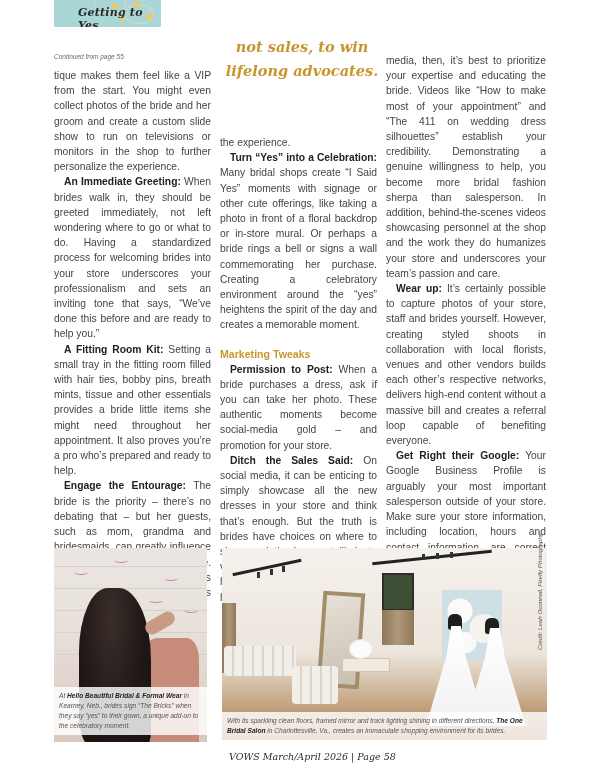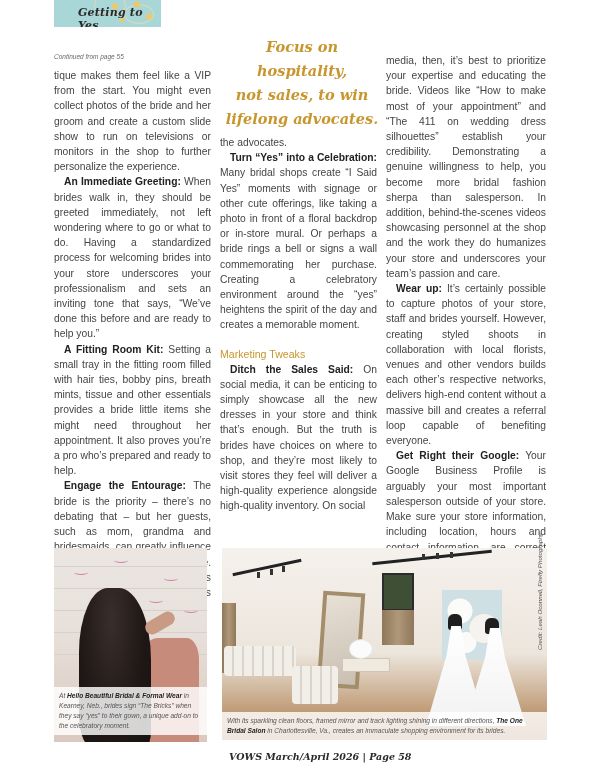--- a/index.html
+++ b/index.html
@@ -17,21 +17,21 @@
 
   .pullquote { position: absolute; left: 222px; top: 35px; width: 160px; text-align: center;
                font-family: "DejaVu Serif", serif; font-style: italic; font-weight: bold;
                font-size: 14.5px; line-height: 24px; color: #c8962e; }
 
   .col { position: absolute; font-size: 10.3px; line-height: 15.2px; color: #444; text-align: justify;
          hyphens: manual; }
   .col p { margin: 0; }
   .col p.indent { text-indent: 10px; }
   .col .lead { font-weight: bold; color: #222; }
-  .col h3 { margin: 14px 0 0 0; font-size: 10.6px; line-height: 15px; color: #c8962e; font-weight: normal; }
+  .col h3 { margin: 14px 0 0 0; font-size: 10.6px; line-height: 15px; color: #c8962e; font-weight: bold; }
 
   .col1 { left: 54px; top: 68px; width: 157px; }
   .col2 { left: 220px; top: 135px; width: 157px; }
   .col3 { left: 386px; top: 53px; width: 160px; }
 
   .photo { position: absolute; overflow: hidden; }
   .photo1 { left: 54px; top: 548px; width: 153px; height: 194px;
             background: linear-gradient(180deg, #ebe6e2 0%, #e8e1db 40%, #d9c9bf 100%); }
   .photo1 .brick { position: absolute; height: 1px; background: #d8d0ca; left: 0; right: 0; }
   .photo1 .hair { position: absolute; left: 25px; top: 40px; width: 72px; height: 160px;
@@ -62,54 +62,54 @@
   .caption { position: absolute; background: rgba(255,255,255,0.82); font-style: italic; font-size: 6.6px;
              line-height: 10px; color: #555; padding: 4px 5px; }
   .caption b { color: #222; }
   .caption1 { left: 54px; top: 687px; width: 143px; height: 40px; }
   .caption2 { left: 222px; top: 712px; width: 315px; height: 20px; }
 
   .credit { position: absolute; left: 536px; top: 650px; transform-origin: left top; transform: rotate(-90deg);
             font-size: 6.2px; font-style: italic; color: #555; white-space: nowrap; }
 
   .footer { position: absolute; left: 229px; top: 751px; font-family: "DejaVu Serif", serif; font-style: italic;
-            font-weight: bold; font-size: 9.5px; color: #2a2a2a; }
+            font-weight: normal; font-size: 9.5px; color: #2a2a2a; }
 </style>
 </head>
 <body>
 
 <div class="banner">
   <div class="swirl" style="left:40px;top:-6px;width:30px;height:20px;"></div>
   <div class="swirl" style="left:70px;top:4px;width:28px;height:18px;"></div>
   <div class="confetti" style="left:58px;top:4px;"></div>
   <div class="confetti" style="left:80px;top:2px;"></div>
   <div class="confetti" style="left:92px;top:14px;"></div>
   <div class="confetti" style="left:66px;top:18px;width:4px;height:4px;"></div>
   <span class="banner-title">Getting to Yes</span>
 </div>
 
 <div class="continued">Continued from page 55</div>
 
 <div class="pullquote">
-  <div>Focus on hospitality,</div>
   <div>not sales, to win</div>
   <div>lifelong advocates.</div>
 </div>
 
 <div class="col col1">
   <p>tique makes them feel like a VIP from the start. You might even collect photos of the bride and her groom and create a custom slide show to run on televisions or monitors in the shop to further personalize the experience.</p>
   <p class="indent"><span class="lead">An Immediate Greeting:</span><span> When brides walk in, they should be greeted immediately, not left wondering where to go or what to do. Having a standardized process for welcoming brides into your store underscores your professionalism and sets an inviting tone that says, “We’ve done this before and are ready to help you.”</span></p>
   <p class="indent"><span class="lead">A Fitting Room Kit:</span><span> Setting a small tray in the fitting room filled with hair ties, bobby pins, breath mints, tissue and other essentials provides a bride little items she might need throughout her appointment. It also proves you’re a pro who’s prepared and ready to help.</span></p>
   <p class="indent"><span class="lead">Engage the Entourage:</span><span> The bride is the priority – there’s no debating that – but her guests, such as mom, grandma and bridesmaids, can greatly influence an appointment and swing a sale. As a standard practice, address them by name and value them as prized guests who are a part of</span></p>
 </div>
 
 <div class="col col2">
-  <p>the advocates.</p>
+  <p>the experience.</p>
   <p class="indent"><span class="lead">Turn “Yes” into a Celebration:</span><span> Many bridal shops create “I Said Yes” moments with signage or other cute offerings, like taking a photo in front of a floral backdrop or in-store mural. Or perhaps a bride rings a bell or signs a wall commemorating her purchase. Creating a celebratory environment around the “yes” heightens the spirit of the day and creates a memorable moment.</span></p>
   <h3>Marketing Tweaks</h3>
+  <p class="indent"><span class="lead">Permission to Post:</span><span> When a bride purchases a dress, ask if you can take her photo. These authentic moments become social-media gold – and promotion for your store.</span></p>
   <p class="indent"><span class="lead">Ditch the Sales Said:</span><span> On social media, it can be enticing to simply showcase all the new dresses in your store and think that’s enough. But the truth is brides have choices on where to shop, and they’re most likely to visit stores they feel will deliver a high-quality experience alongside high-quality inventory. On social</span></p>
 </div>
 
 <div class="col col3">
   <p>media, then, it’s best to prioritize your expertise and educating the bride. Videos like “How to make most of your appointment” and “The 411 on wedding dress silhouettes” establish your credibility. Demonstrating a genuine willingness to help, you become more bridal fashion sherpa than salesperson. In addition, behind-the-scenes videos showcasing personnel at the shop and the work they do humanizes your store and underscores your team’s passion and care.</p>
   <p class="indent"><span class="lead">Wear up:</span><span> It’s certainly possible to capture photos of your store, staff and brides yourself. However, creating styled shoots in collaboration with local florists, venues and other vendors builds each other’s respective networks, delivers high-end content without a massive bill and creates a referral loop capable of benefiting everyone.</span></p>
   <p class="indent"><span class="lead">Get Right their Google:</span><span> Your Google Business Profile is arguably your most important salesperson outside of your store. Make sure your store information, including location, hours and contact information, are correct and your photos are fresh.</span></p>
   <p class="indent"><span class="lead">Ask for a Review:</span><span> After a wed-</span></p>
 </div>
 

